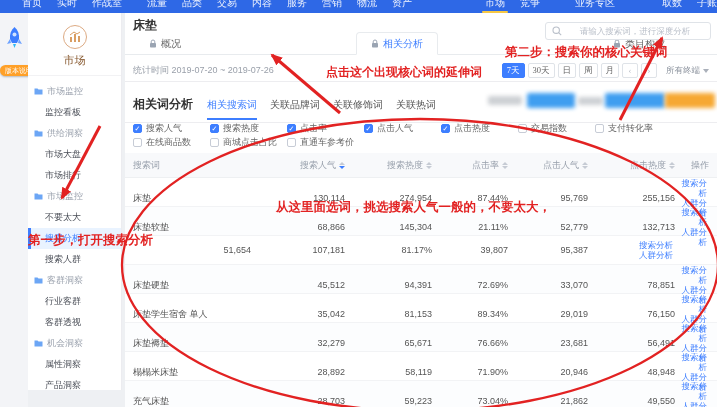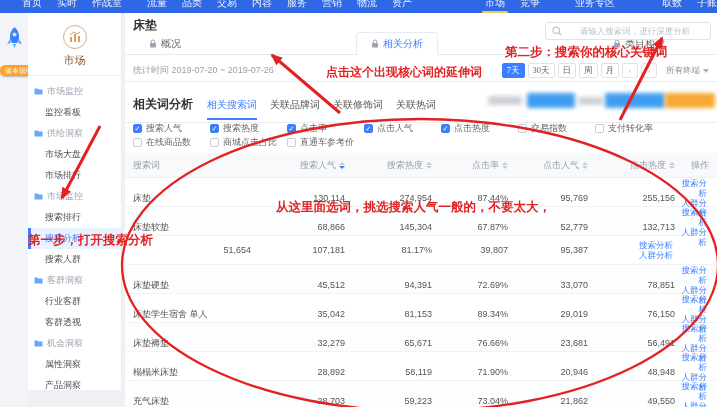--- a/index.html
+++ b/index.html
@@ -221,21 +221,21 @@
           <span class="side-ic">
             <svg width="9" height="9" viewBox="0 0 9 9">
               <path d="M0.5 1.5 H3.5 L4.5 2.5 H8.5 V7.5 H0.5 Z" fill="#6ca6f5"></path>
             </svg>
           </span>
           <span class="side-label">市场监控</span>
         </div>
 
         <div class="side-item">
 
-          <span class="side-label">搜索排行</span>
+          <span class="side-label">不要太大</span>
         </div>
 
         <div class="side-item selected">
 
           <span class="side-label">搜索分析</span>
         </div>
 
         <div class="side-item">
 
           <span class="side-label">搜索人群</span>
@@ -493,21 +493,21 @@
             <div class="td ops">
               <a class="oplink">搜索分析</a>
               <a class="oplink">人群分析</a>
             </div>
           </div>
 
           <div class="tr">
             <div class="td kw">床垫软垫</div>
             <div class="td num">68,866</div>
             <div class="td num">145,304</div>
-            <div class="td num">67.87%</div>
+            <div class="td num">21.11%</div>
             <div class="td num">52,779</div>
             <div class="td num">132,713</div>
             <div class="td ops">
               <a class="oplink">搜索分析</a>
               <a class="oplink">人群分析</a>
             </div>
           </div>
 
           <div class="tr">
             <div class="td num">51,654</div>

